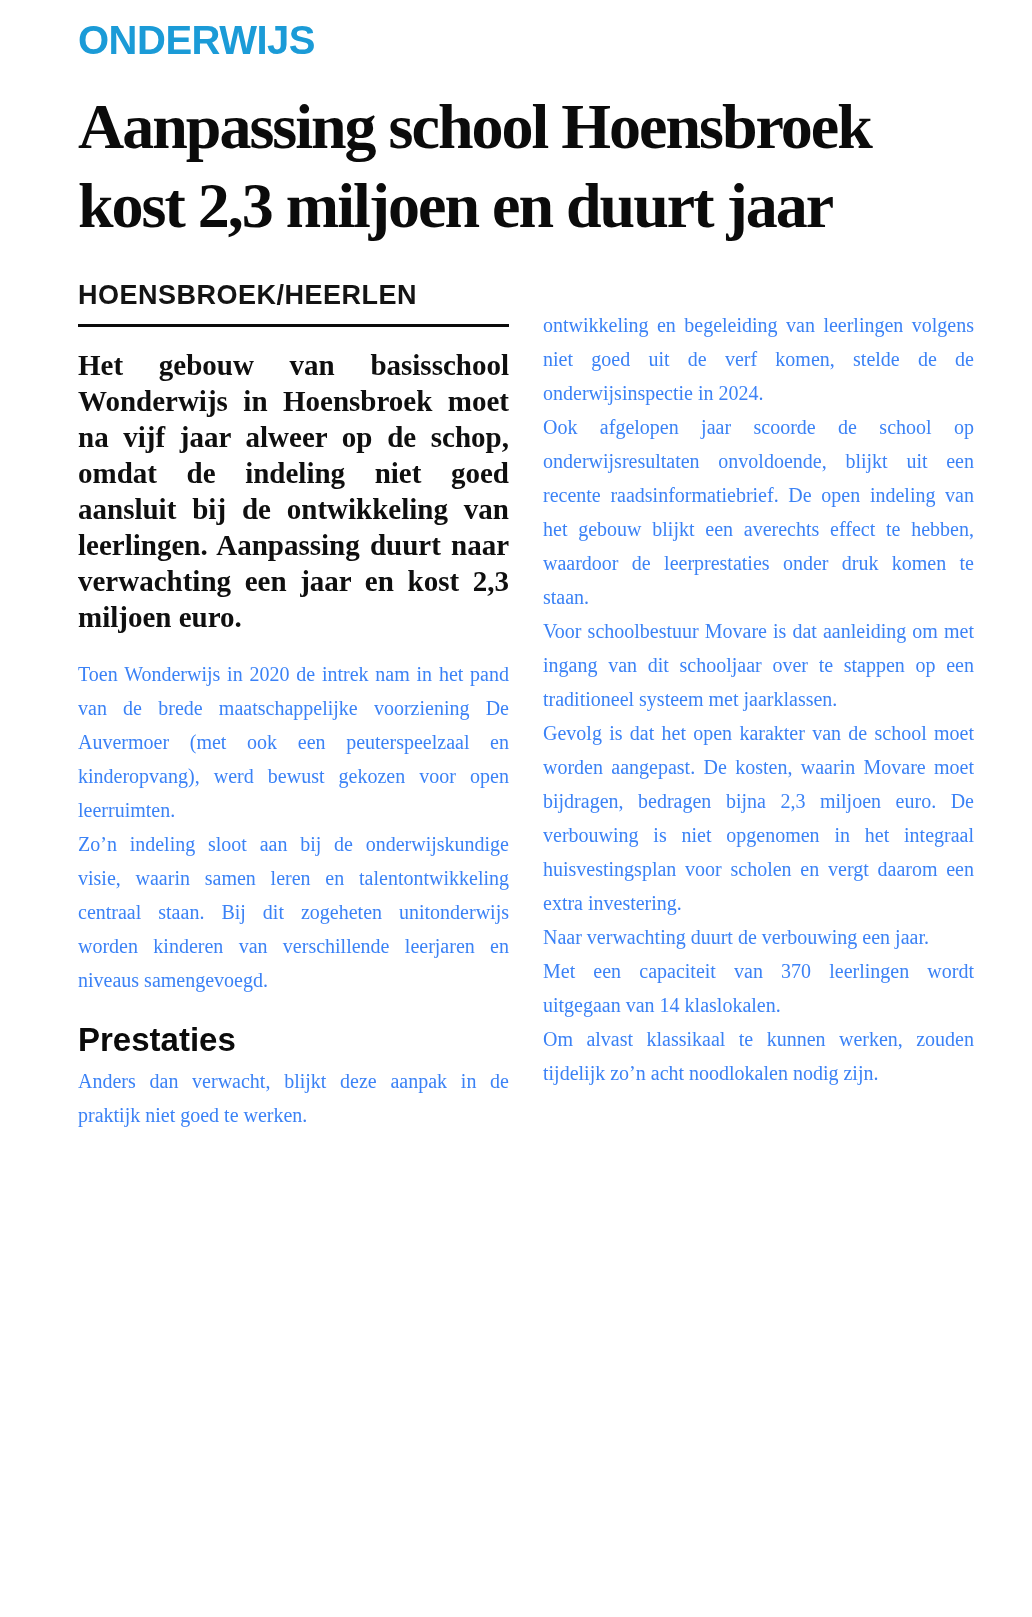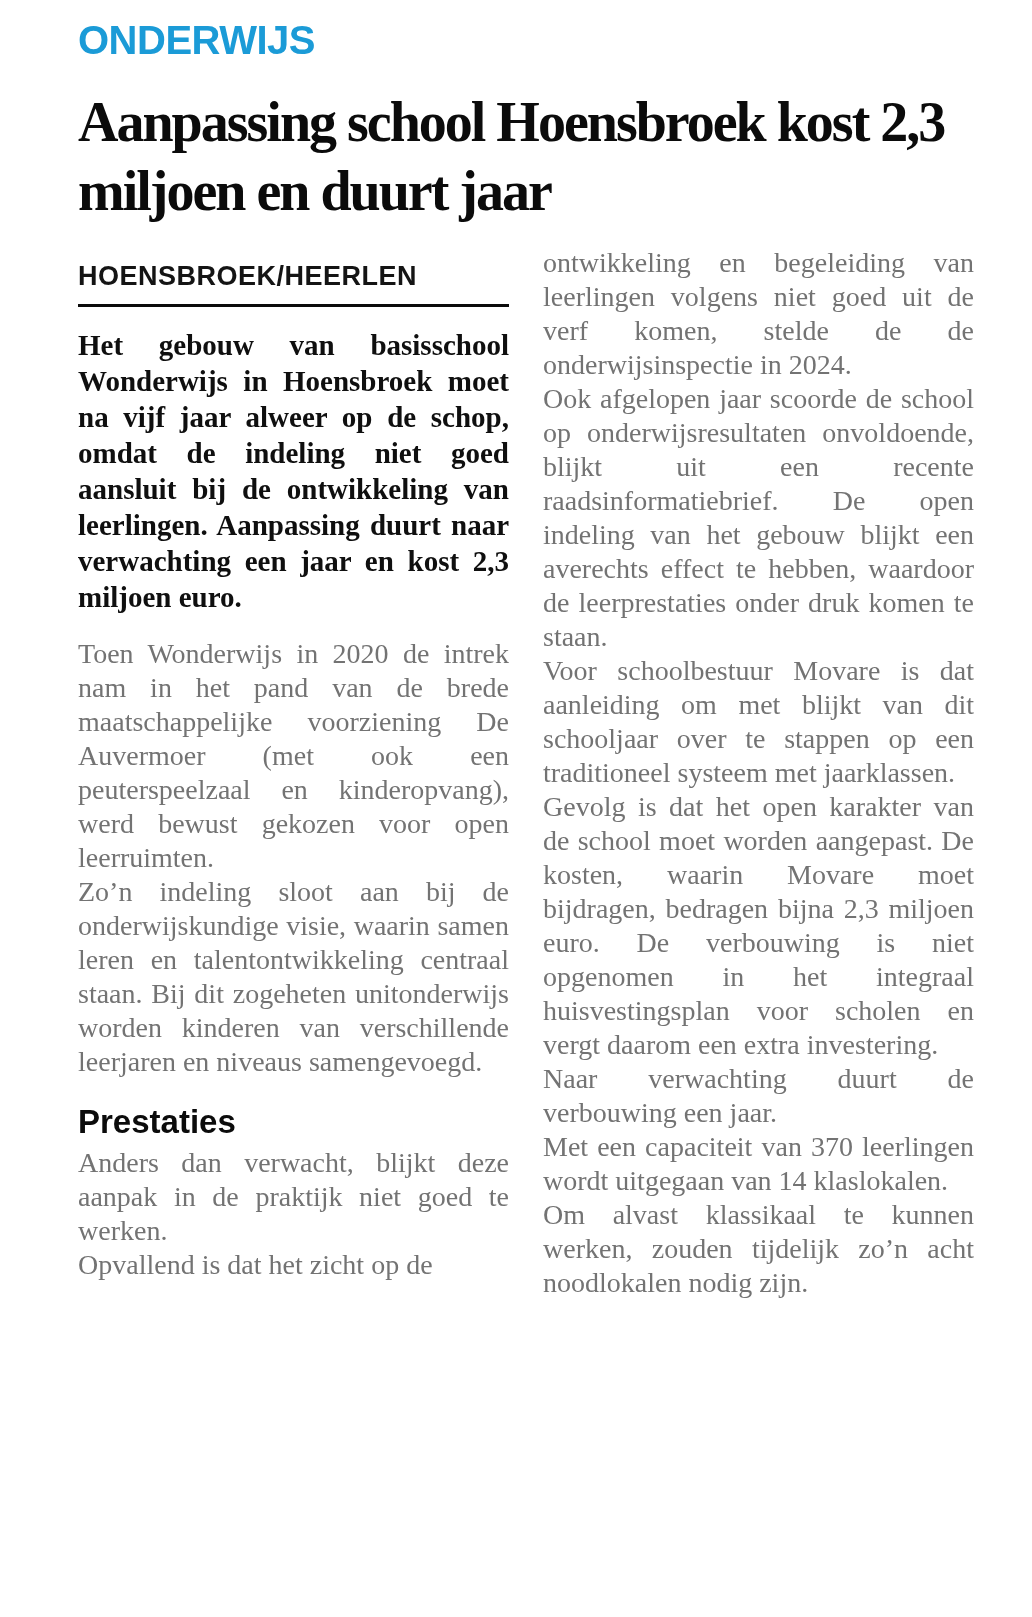--- a/index.html
+++ b/index.html
@@ -19,29 +19,30 @@
     font-weight: 700;
     font-size: 40px;
     line-height: 1.1;
     letter-spacing: -0.5px;
     color: #1b9bd7;
   }
   h1.headline {
     margin-top: 26px;
     font-family: "Liberation Serif", serif;
     font-weight: 700;
-    font-size: 56px;
+    font-size: 64px;
     line-height: 1.23;
     letter-spacing: -2px;
     color: #0b0b0b;
   }
   .columns {
     margin-top: 20px;
     display: flex;
     gap: 34px;
+    align-items: center;
   }
   .col { flex: 1 1 0; min-width: 0; }
   .byline { margin-top: 14px; padding-bottom: 12px; border-bottom: 3px solid #0b0b0b; margin-bottom: 20px; }
   .byline-location {
     font-family: "Liberation Sans", sans-serif;
     font-weight: 700;
     font-size: 27px;
     line-height: 1.2;
     letter-spacing: 0.5px;
     color: #141414;
@@ -57,24 +58,24 @@
   }
   .col p.intro {
     font-weight: 700;
     font-size: 29px;
     line-height: 36px;
     text-align: justify;
     color: #0f0f0f;
     margin-bottom: 22px;
   }
   .col p.p {
-    font-size: 28px;
+    font-size: 20px;
     line-height: 34px;
     text-align: justify;
-    color: #737373;
+    color: #3b82f6;
   }
   .col h2.h2 {
     font-family: "Liberation Sans", sans-serif;
     font-weight: 700;
     font-size: 33px;
     line-height: 1.15;
     color: #0b0b0b;
     margin: 24px 0 5px 0;
   }
   .col-right { padding-top: 0px; }
@@ -93,28 +94,27 @@
     <div class="col col-left">
       <div class="byline">
         <div class="byline-location">HOENSBROEK/HEERLEN</div>
       </div>
 
     <p class="intro">Het gebouw van basisschool Wonderwijs in Hoensbroek moet na vijf jaar alweer op de schop, omdat de indeling niet goed aansluit bij de ontwikkeling van leerlingen. Aanpassing duurt naar verwachting een jaar en kost 2,3 miljoen euro.</p>
         <p class="p">Toen Wonderwijs in 2020 de intrek nam in het pand van de brede maatschappelijke voorziening De Auvermoer (met ook een peuterspeelzaal en kinderopvang), werd bewust gekozen voor open leerruimten.</p>
         <p class="p">Zo’n indeling sloot aan bij de onderwijskundige visie, waarin samen leren en talentontwikkeling centraal staan. Bij dit zogeheten unitonderwijs worden kinderen van verschillende leerjaren en niveaus samengevoegd.</p>
         <h2 class="h2">Prestaties</h2>
         <p class="p">Anders dan verwacht, blijkt deze aanpak in de praktijk niet goed te werken.</p>
-        <p class="p">Opvallend is dat het zicht op de</p>
       </div>
 
     <div class="col col-right">
 
     <p class="p">ontwikkeling en begeleiding van leerlingen volgens niet goed uit de verf komen, stelde de de onderwijsinspectie in 2024.</p>
         <p class="p">Ook afgelopen jaar scoorde de school op onderwijsresultaten onvoldoende, blijkt uit een recente raadsinformatiebrief. De open indeling van het gebouw blijkt een averechts effect te hebben, waardoor de leerprestaties onder druk komen te staan.</p>
-        <p class="p">Voor schoolbestuur Movare is dat aanleiding om met blijkt van dit schooljaar over te stappen op een traditioneel systeem met jaarklassen.</p>
+        <p class="p">Voor schoolbestuur Movare is dat aanleiding om met ingang van dit schooljaar over te stappen op een traditioneel systeem met jaarklassen.</p>
         <p class="p">Gevolg is dat het open karakter van de school moet worden aangepast. De kosten, waarin Movare moet bijdragen, bedragen bijna 2,3 miljoen euro. De verbouwing is niet opgenomen in het integraal huisvestingsplan voor scholen en vergt daarom een extra investering.</p>
         <p class="p">Naar verwachting duurt de verbouwing een jaar.</p>
         <p class="p">Met een capaciteit van 370 leerlingen wordt uitgegaan van 14 klaslokalen.</p>
         <p class="p">Om alvast klassikaal te kunnen werken, zouden tijdelijk zo’n acht noodlokalen nodig zijn.</p>
       </div>
 
   </div>
 </div>
 
 </body></html>

